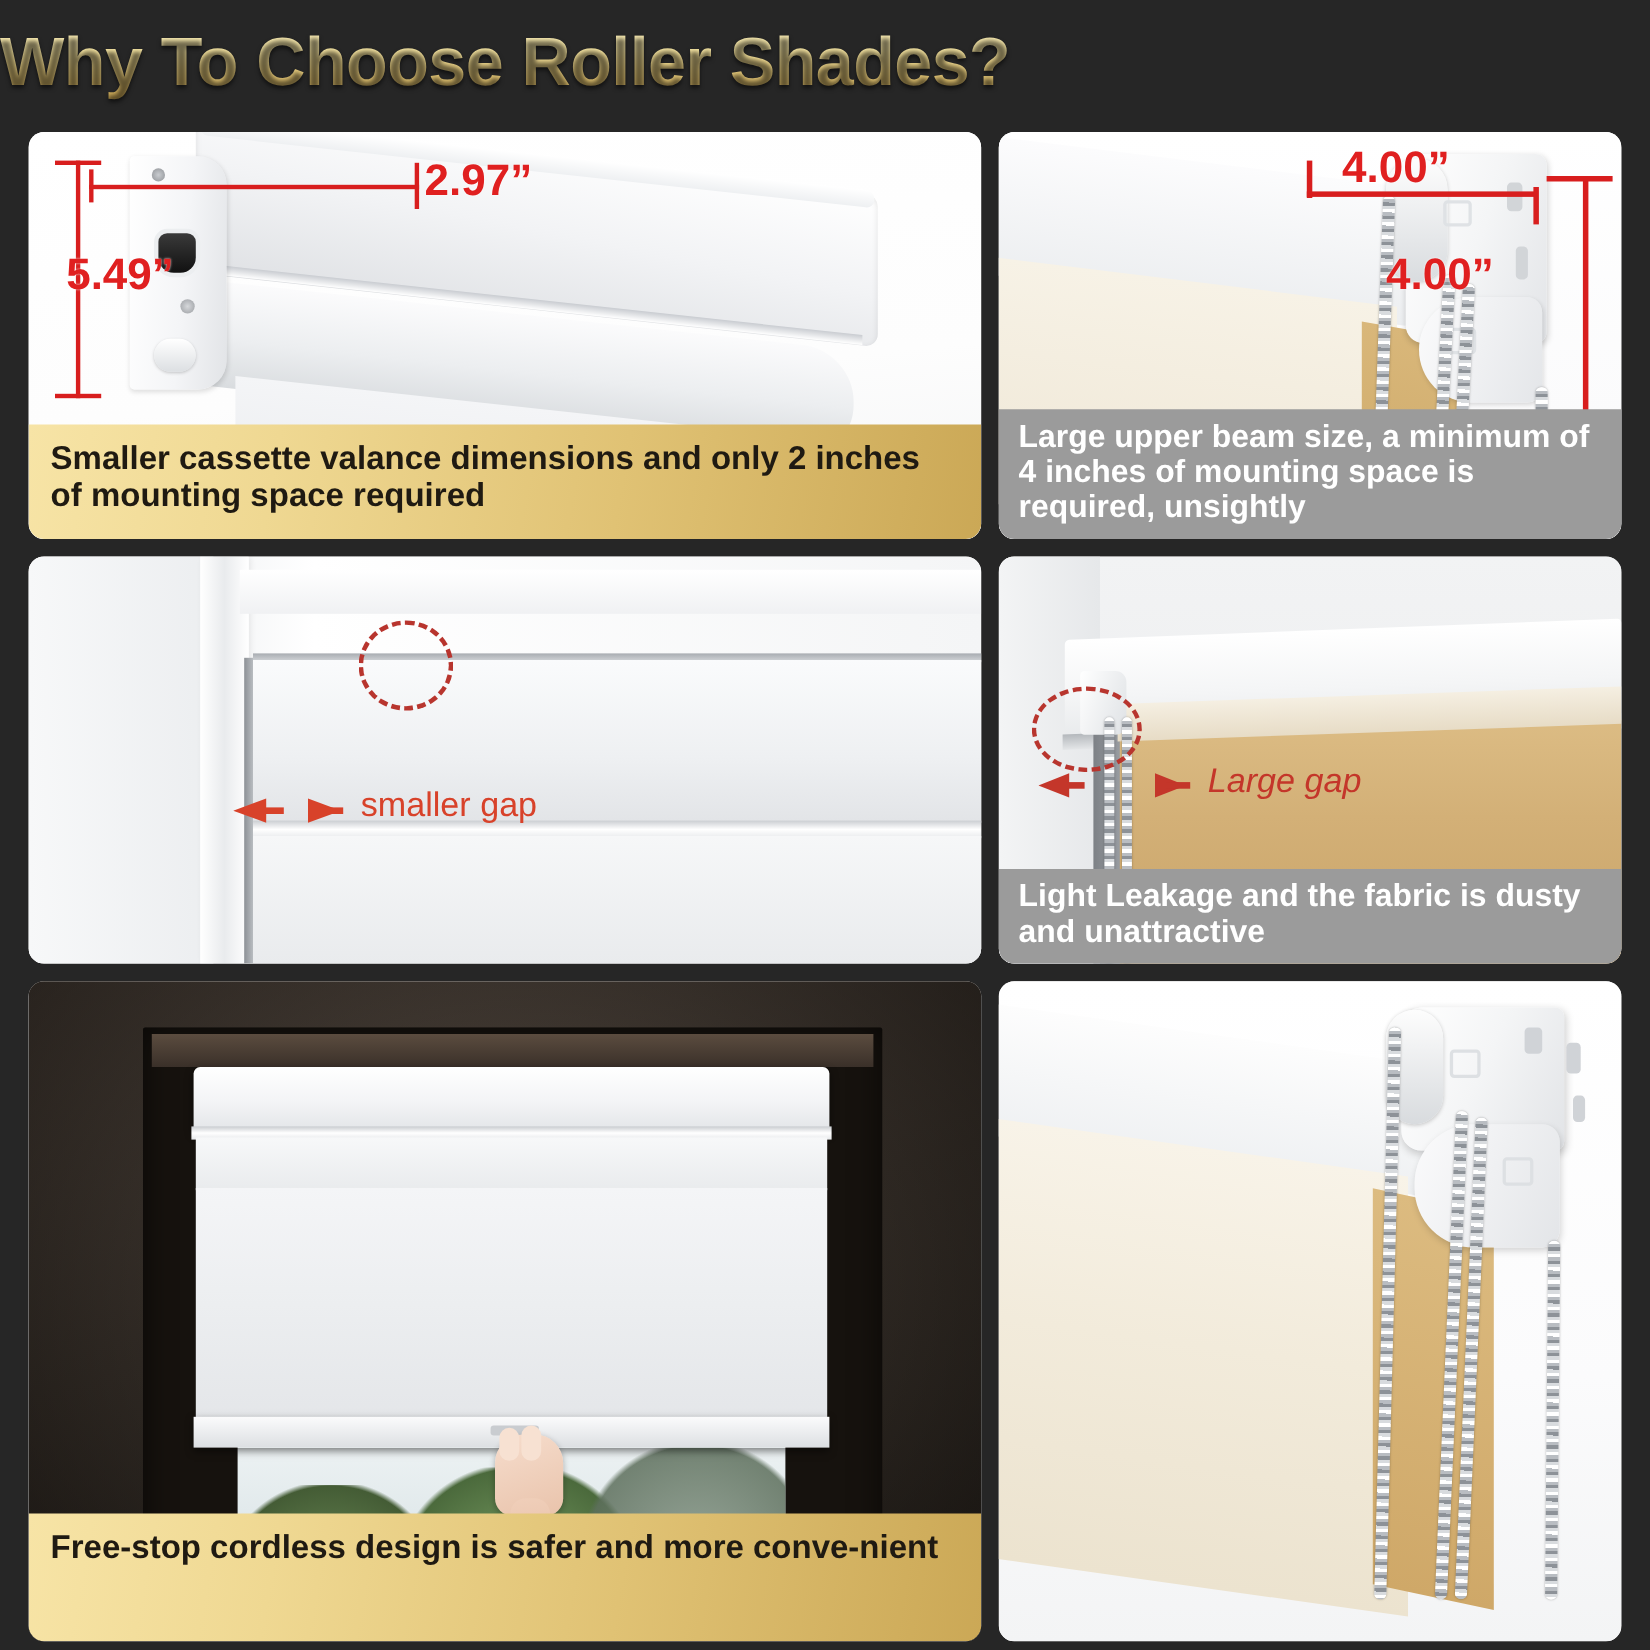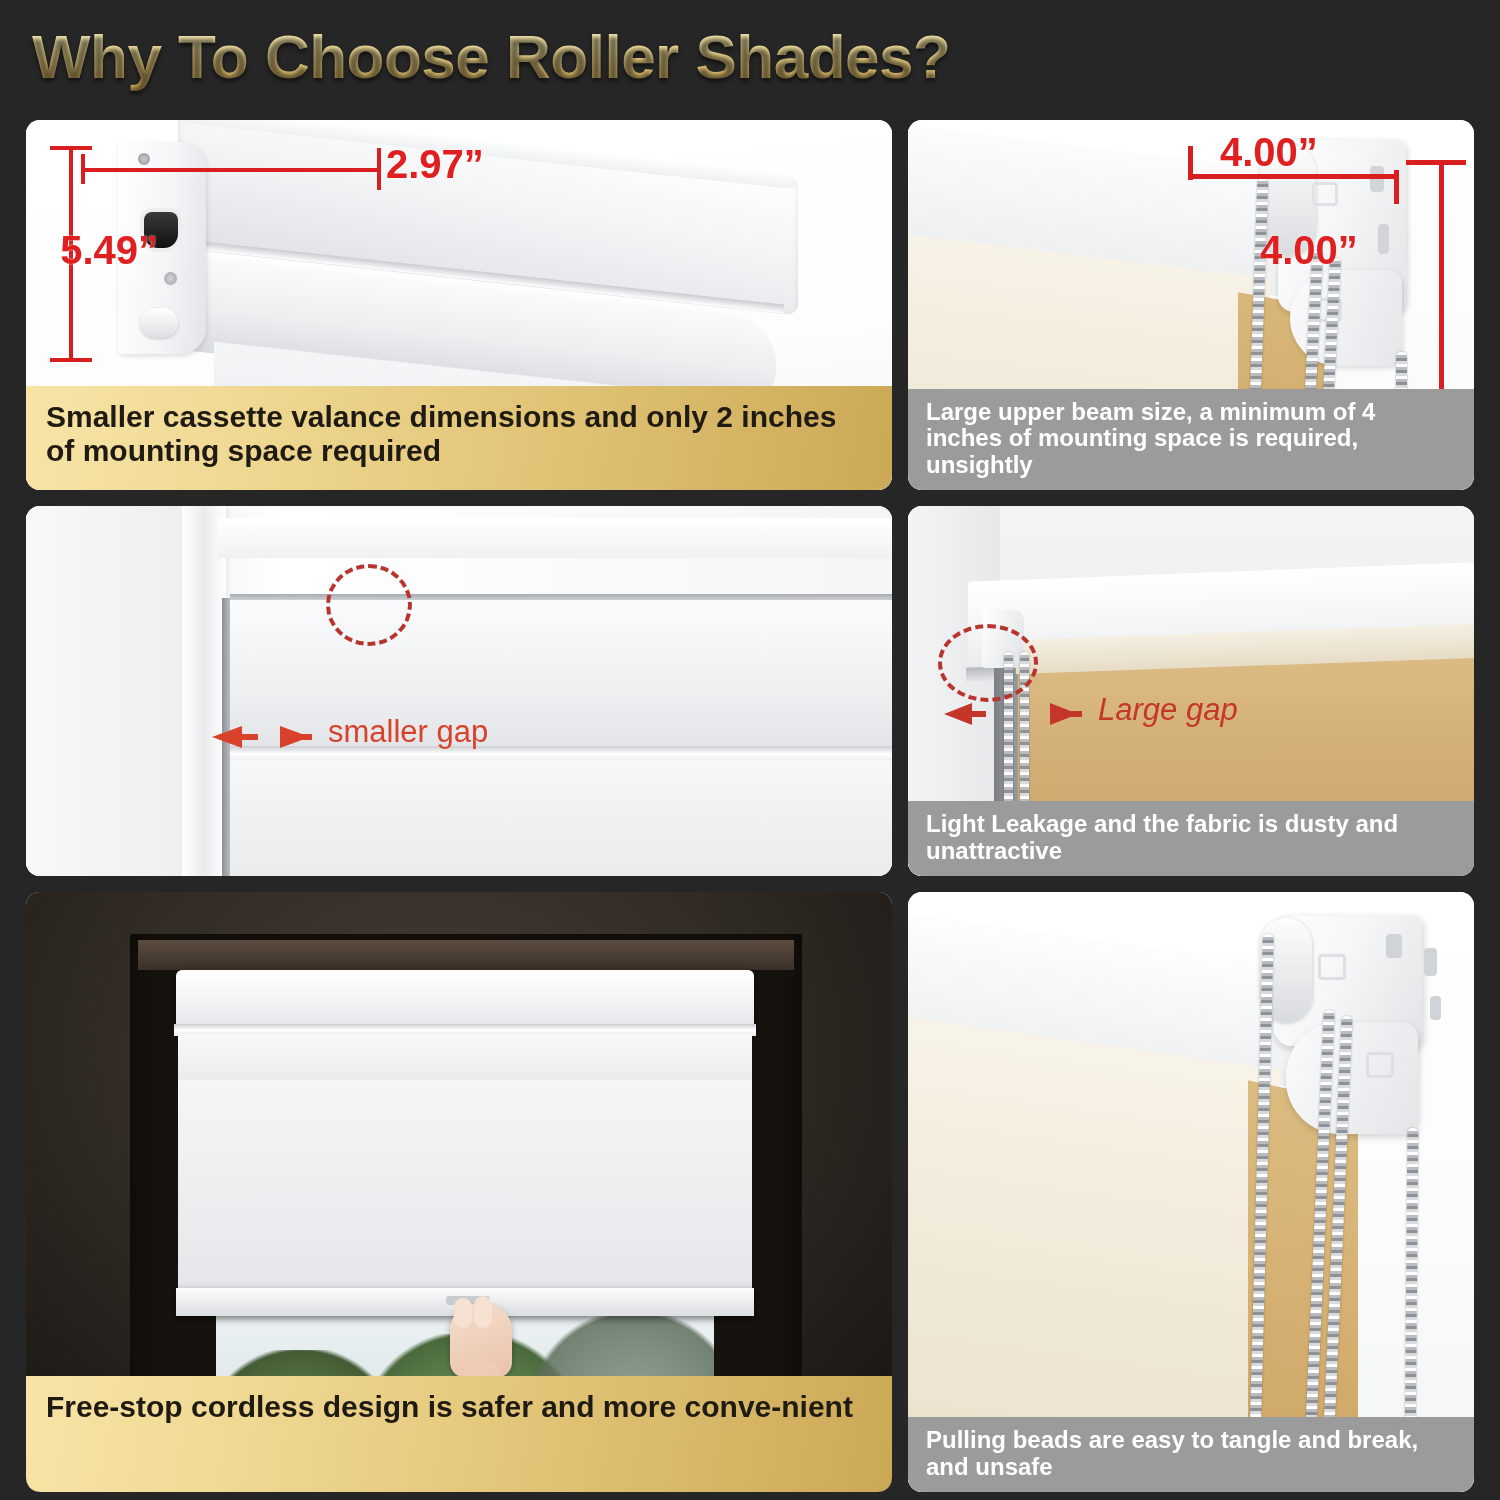--- a/index.html
+++ b/index.html
@@ -6,21 +6,21 @@
   html,body{
     width:1500px; height:1500px;
     background:#262626;
     font-family:"Liberation Sans", sans-serif;
     overflow:hidden;
   }
 
   
   .title-bar{
     position:absolute; left:0; top:0; width:1500px; height:112px;
-    display:flex; align-items:center; padding-left:32px;
+    display:flex; align-items:center; 
   }
   .title-text{
     font-size:62px; font-weight:bold; letter-spacing:-0.5px;
     background:linear-gradient(180deg,#FBF0C0 0%,#F6E5A2 34%,#E3C87A 62%,#C9A450 100%);
     -webkit-background-clip:text; background-clip:text;
     -webkit-text-fill-color:transparent; color:#E0C478;
     text-shadow:0 3px 4px rgba(0,0,0,.55);
     white-space:nowrap;
   }
 
@@ -47,21 +47,21 @@
     font-size:30px; font-weight:bold; line-height:1.12;
     border-radius:0 0 14px 14px;
   }
   .cap-good{
     background:linear-gradient(100deg,#F7E4A6 0%,#EFD892 26%,#E0C274 62%,#CBA856 100%);
     color:#1f1a12;
   }
   .cap-bad{
     background:#9b9b9b; color:#ffffff;
     padding:10px 18px 12px 18px;
-    font-size:24px; line-height:1.1;
+    font-size:29px; line-height:1.1;
   }
   .cap-tl{ height:104px; }
   .cap-ml{ height:104px; }
   .cap-bl{ height:116px; }
 
   
   .dim-label{
     position:absolute; color:#E02020; font-weight:bold;
     text-shadow:0 0 2px rgba(255,255,255,.9);
     white-space:nowrap;
@@ -369,16 +369,15 @@
                   border-radius:54px 16px 16px 54px;box-shadow:1px 3px 7px rgba(0,0,0,.17);"></div>
       <div style="position:absolute;left:458px;top:160px;width:28px;height:26px;
                   border:3px solid #dde0e3;border-radius:4px;"></div>
 
       <div class="bead-chain" style="left:348px;top:42px;height:520px;transform:rotate(1.5deg);"></div>
       <div class="bead-chain" style="left:406px;top:118px;height:444px;transform:rotate(2.5deg);"></div>
       <div class="bead-chain" style="left:424px;top:124px;height:438px;transform:rotate(2.5deg);"></div>
       <div class="bead-chain" style="left:498px;top:236px;height:326px;transform:rotate(0.5deg);"></div>
     </div>
 
-    <div class="cap cap-bad">Pulling beads are easy to tangle and break, and unsafe</div>
   </div>
 
 </div>
 
 </body></html>

